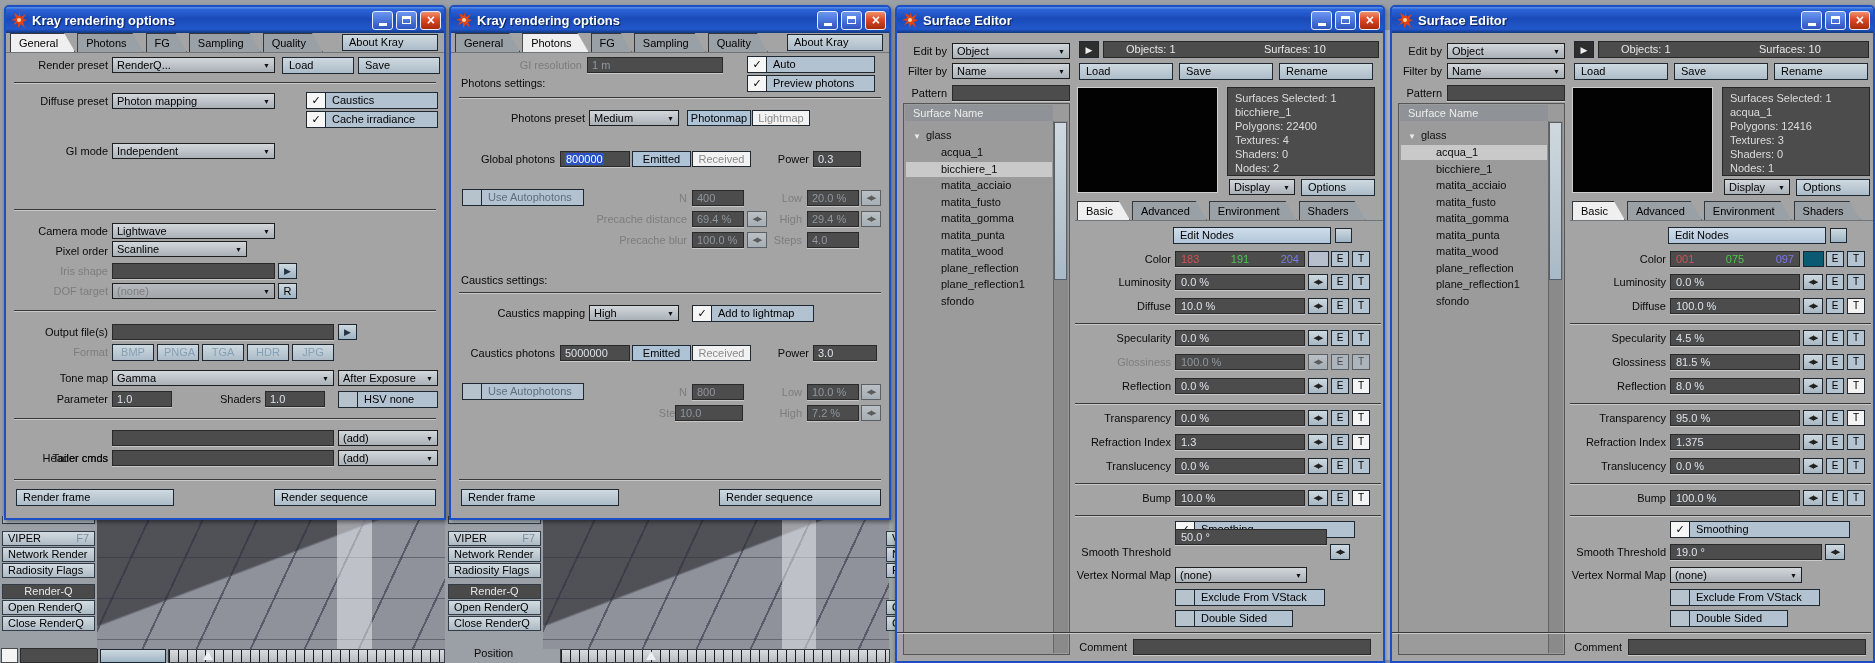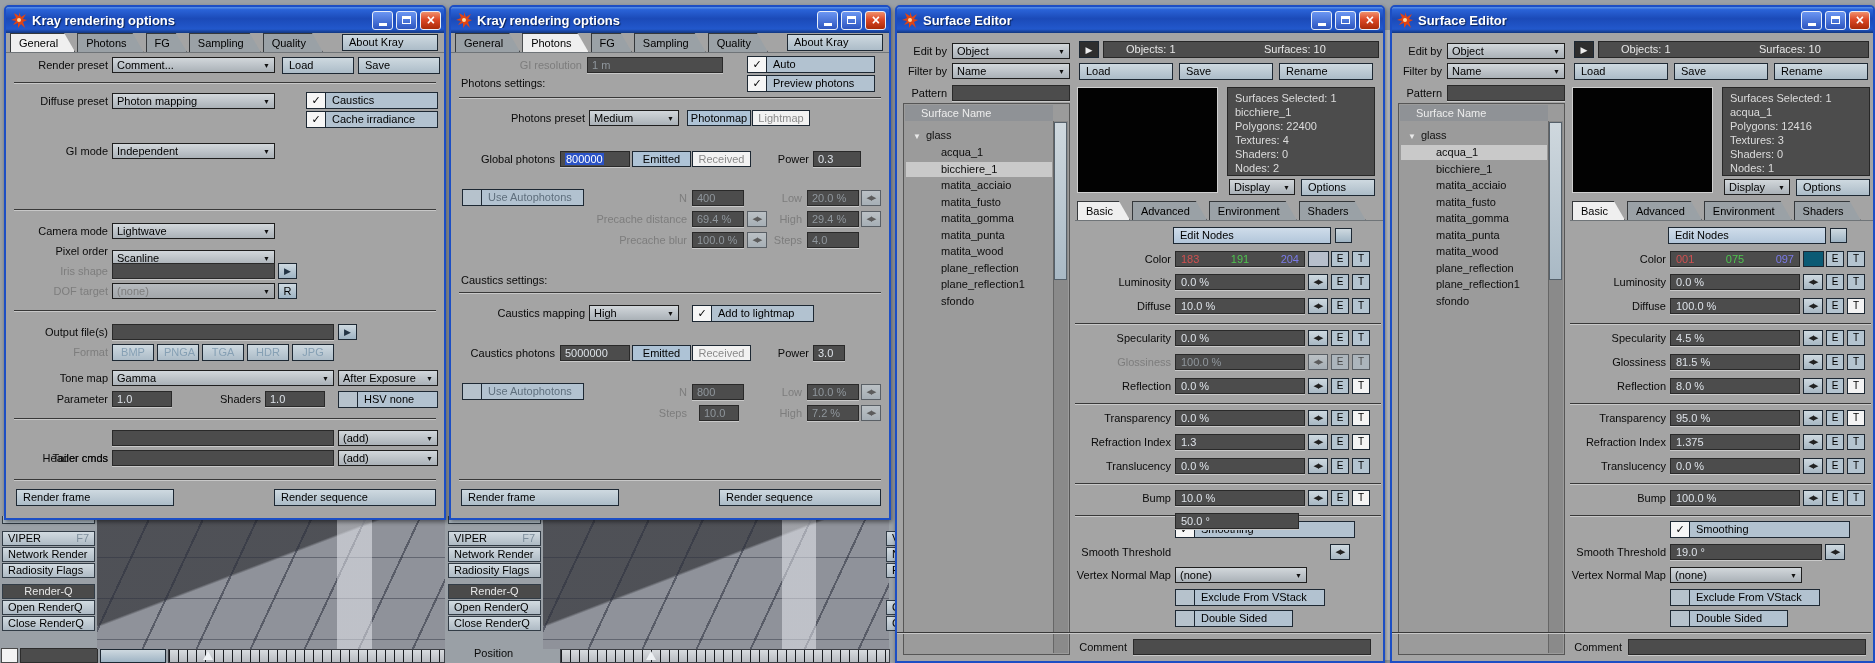--- a/index.html
+++ b/index.html
@@ -46,21 +46,21 @@
 .tg.off{background:#f2f2f2;color:#8a8a8a}
 .hr{position:absolute;left:8px;right:8px;height:2px;background:#383838;border-bottom:1px solid #c8c8c8}
 .tabs{position:absolute;top:0;left:4px;height:19px;display:flex;gap:2px}
 .tab{height:19px;line-height:18px;padding:0 16px 0 8px;background:#9aa1a6;border:1px solid #35383b;border-bottom:none;
  clip-path:polygon(0 0,calc(100% - 11px) 0,100% 100%,0 100%)}
 .tab.act{background:#efefef;font-weight:normal}
 .tabline{position:absolute;left:0;right:0;top:19px;height:1px;background:#6f7478}
 
 .darkbar{position:absolute;height:17px;background:#4c4c4c;border:1px solid #272727;color:#e6e6e6;line-height:15px}
 .listbox{position:absolute;background:#9b9b9b;border:1px solid #565656}
-.lhead{position:absolute;left:1px;right:16px;top:1px;height:16px;background:#8f9296;color:#ececec;padding-left:16px;line-height:16px}
+.lhead{position:absolute;left:1px;right:16px;top:1px;height:16px;background:#8f9296;color:#ececec;padding-left:8px;line-height:16px}
 .strack{position:absolute;right:1px;top:17px;bottom:1px;width:15px;background:#8a8a8a;border-left:1px solid #666}
 .sthumb{position:absolute;right:2px;top:18px;width:13px;height:158px;background:linear-gradient(#cfd8de,#a9b9c5);border:1px solid #55606a}
 .srow{position:absolute;left:2px;right:17px;height:15px;line-height:15px;color:#0d0d0d;padding-left:35px;white-space:nowrap}
 .srow.grp{padding-left:7px;color:#111}
 .srow .tri{color:#e9e9e9;font-size:8px;margin-right:5px}
 .srow.selr{background:#c9c9c9}
 .preview{position:absolute;background:#020202;border:1px solid #cfcfcf}
 .stats{position:absolute;background:#4c4c4c;border:1px solid #272727;color:#dcdcdc;padding:3px 0 0 7px;line-height:14px}
 .plbl{position:absolute;width:96px;text-align:right;height:16px;line-height:16px;color:#0a0a0a;white-space:nowrap}
 .plbl.dis{color:#7d7d7d}
@@ -160,21 +160,21 @@
         <div class="tab act">General</div>
         <div class="tab">Photons</div>
         <div class="tab">FG</div>
         <div class="tab">Sampling</div>
         <div class="tab">Quality</div>
       </div>
       <div class="btn" style="top:1px;right:6px;width:96px">About Kray</div>
 
       <div class="lbl" style="top:24px;left:0;width:102px">Render preset</div>
       <div class="sel" style="top:24px;left:106px;width:163px">
-          <span>Comment...</span>
+          <span>RenderQ...</span>
           <i class="dd">▼</i>
         </div>
       <div class="btn" style="top:24px;left:276px;width:72px">Load</div>
       <div class="btn" style="top:24px;left:352px;width:82px">Save</div>
       <div class="hr" style="top:49px"></div>
 
       <div class="lbl" style="top:60px;left:0;width:102px">Diffuse preset</div>
       <div class="sel" style="top:60px;left:106px;width:163px">
           <span>Photon mapping</span>
           <i class="dd">▼</i>
@@ -194,21 +194,21 @@
           <i class="dd">▼</i>
         </div>
       <div class="hr" style="top:176px"></div>
 
       <div class="lbl" style="top:190px;left:0;width:102px">Camera mode</div>
       <div class="sel" style="top:190px;left:106px;width:163px">
           <span>Lightwave</span>
           <i class="dd">▼</i>
         </div>
       <div class="lbl" style="top:210px;left:0;width:102px">Pixel order</div>
-      <div class="sel" style="top:217px;left:106px;width:163px">
+      <div class="sel" style="top:208px;left:106px;width:135px">
           <span>Scanline</span>
           <i class="dd">▼</i>
         </div>
       <div class="lbl dis" style="top:230px;left:0;width:102px">Iris shape</div>
       <div class="fld" style="top:230px;left:106px;width:163px"></div>
       <div class="sq" style="top:230px;left:272px;width:19px;height:16px;color:#234;line-height:15px;font-size:9px">▶</div>
       <div class="lbl dis" style="top:250px;left:0;width:102px">DOF target</div>
       <div class="sel dis" style="top:250px;left:106px;width:163px">
           <span>(none)</span>
           <i class="dd">▼</i>
@@ -351,33 +351,33 @@
       <div class="chk on" style="top:272px;left:241px;width:122px">
           <span class="box">✓</span>
           <span class="plate">Add to lightmap</span>
         </div>
 
       <div class="lbl" style="top:312px;left:0;width:104px">Caustics photons</div>
       <div class="fld" style="top:312px;left:109px;width:70px">5000000</div>
       <div class="tg onn" style="top:312px;left:181px;width:59px">Emitted</div>
       <div class="tg off" style="top:312px;left:241px;width:59px">Received</div>
       <div class="lbl" style="top:312px;left:306px;width:52px">Power</div>
-      <div class="fld" style="top:312px;left:362px;width:32px">3.0</div>
+      <div class="fld" style="top:312px;left:362px;width:64px">3.0</div>
 
       <div class="chk gr" style="top:350px;left:11px;width:122px">
           <span class="box"></span>
           <span class="plate">Use Autophotons</span>
         </div>
       <div class="lbl dis" style="top:351px;left:180px;width:56px">N</div>
       <div class="fld dis" style="top:351px;left:241px;width:52px">800</div>
       <div class="lbl dis" style="top:351px;left:300px;width:51px">Low</div>
       <div class="fld dis" style="top:351px;left:356px;width:52px">10.0 %</div>
       <div class="step dis" style="top:351px;left:410px">◀▶</div>
       <div class="lbl dis" style="top:372px;left:180px;width:56px">Steps</div>
-      <div class="fld dis" style="top:372px;left:248px;width:40px">10.0</div>
+      <div class="fld dis" style="top:372px;left:224px;width:68px">10.0</div>
       <div class="lbl dis" style="top:372px;left:300px;width:51px">High</div>
       <div class="fld dis" style="top:372px;left:356px;width:52px">7.2 %</div>
       <div class="step dis" style="top:372px;left:410px">◀▶</div>
 
       <div class="hr" style="top:446px"></div>
       <div class="btn" style="top:456px;left:10px;width:158px">Render frame</div>
       <div class="btn" style="top:456px;left:268px;width:162px">Render sequence</div>
     </div>
   </div>
 
@@ -523,21 +523,21 @@
             <div class="step" style="top: 457px; left: 233px;">◀▶</div>
             <div class="pet" style="top: 457px; left: 256px;">E</div>
             <div class="pet on" style="top: 457px; left: 277px;">T</div>
           </div>
       <div class="hr" style="left:0;right:2px;top:482px"></div>
       <div class="chk on" style="top:488px;left:100px;width:180px">
             <span class="box">✓</span>
             <span class="plate">Smoothing</span>
           </div>
       <div class="plbl" style="top:511px">Smooth Threshold</div>
-      <div class="pfld" style="top:480px;width:124px">50.0 °</div>
+      <div class="pfld" style="top:496px;width:152px">50.0 °</div>
       <div class="step" style="top:511px;left:255px">◀▶</div>
       <div class="plbl" style="top:534px">Vertex Normal Map</div>
       <div class="sel" style="top:534px;left:100px;width:132px">
             <span>(none)</span>
             <i class="dd">▼</i>
           </div>
       <div class="chk" style="top:556px;left:100px;width:150px">
             <span class="box"></span>
             <span class="plate">Exclude From VStack</span>
           </div>

